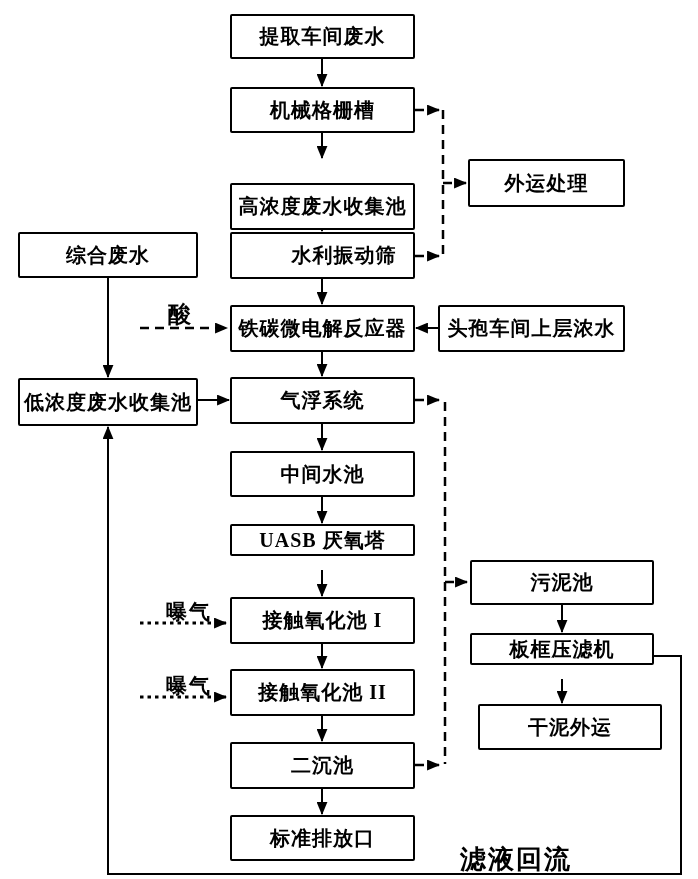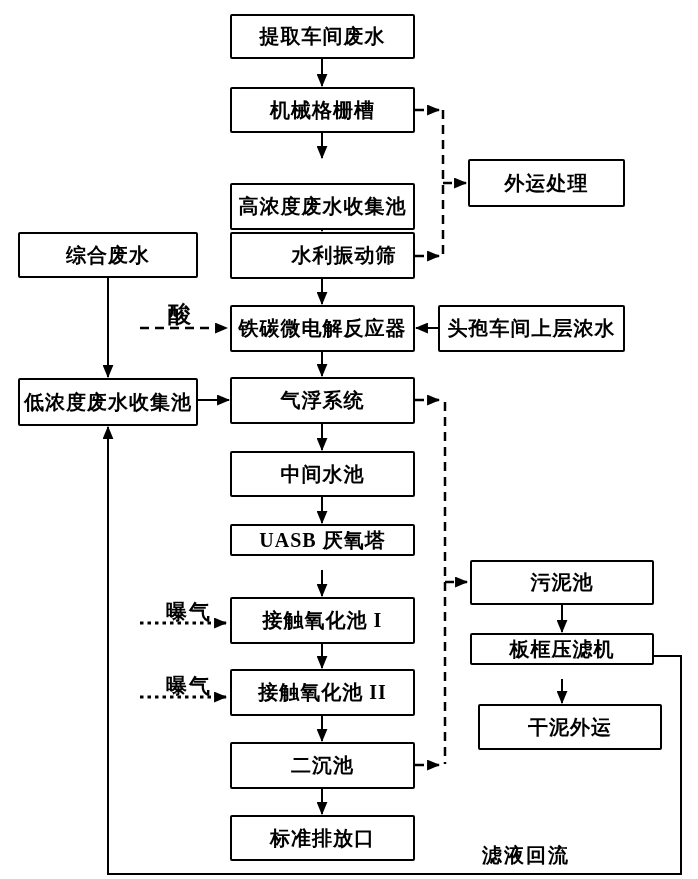--- a/index.html
+++ b/index.html
@@ -15,21 +15,21 @@
   .node {
     position:absolute; box-sizing:border-box;
     border:2px solid #000; border-radius:2px; background:#ffffff;
     display:flex; align-items:center; justify-content:center;
     font-weight:bold; font-size:20px; letter-spacing:1px; white-space:nowrap;
   }
   .flabel { position:absolute; font-weight:bold; white-space:nowrap; }
   .flabel.acid    { left:168px; top:299px; font-size:23px; letter-spacing:1px; }
   .flabel.aer1    { left:166px; top:598px; font-size:21px; letter-spacing:2px; }
   .flabel.aer2    { left:166px; top:672px; font-size:21px; letter-spacing:2px; }
-  .flabel.filtrate{ left:482px; top:842px; font-size:20px; letter-spacing:2px; }
+  .flabel.filtrate{ left:460px; top:842px; font-size:26px; letter-spacing:2px; }
 </style>
 </head>
 <body>
 
 <div class="canvas">
 
   <svg class="wires" width="698" height="879" viewBox="0 0 698 879">
     <defs>
       <marker id="ah" viewBox="0 0 12 10" refX="11" refY="5" markerWidth="13" markerHeight="11" orient="auto" markerUnits="userSpaceOnUse">
         <path d="M0,0 L12,5 L0,10 Z" fill="#000"></path>

